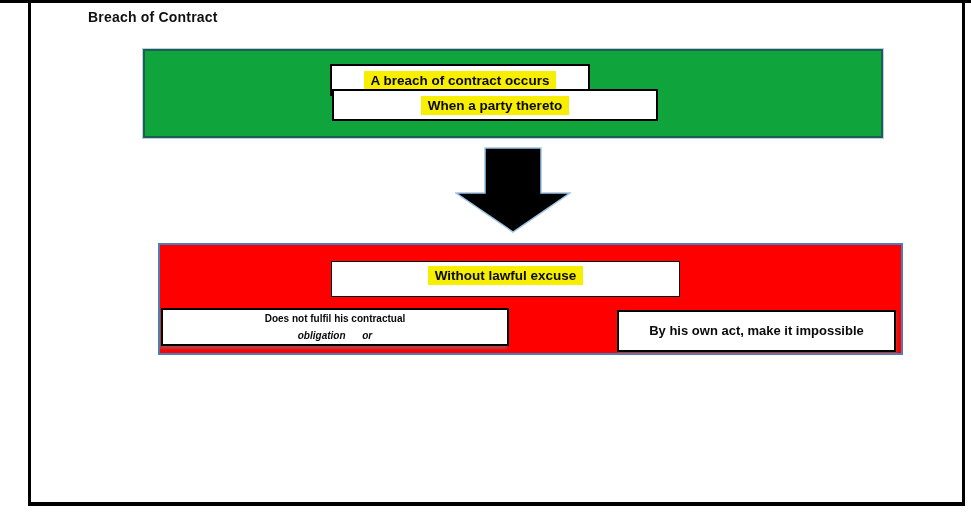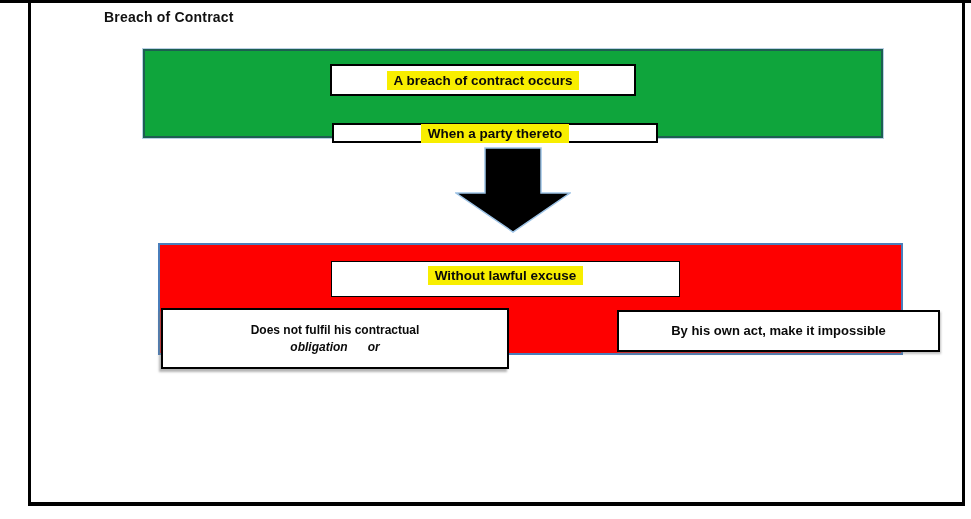--- a/index.html
+++ b/index.html
@@ -24,21 +24,21 @@
   .frame {
     position: absolute;
     left: 28px; top: 0px;
     width: 931px; height: 499px;
     border: 3px solid #000000;
     border-bottom-width: 4px;
     background: transparent;
   }
   .title {
     position: absolute;
-    left: 104px; top: 9px;
+    left: 88px; top: 9px;
     font-size: 14px;
     font-weight: bold;
     color: #111111;
     letter-spacing: 0.2px;
   }
   .green-box {
     position: absolute;
     left: 143px; top: 49px;
     width: 736px; height: 85px;
     background: #0FA53C;
@@ -58,36 +58,36 @@
     border: 2px solid #000000;
     display: flex;
     align-items: center;
     justify-content: center;
     flex-direction: column;
     font-weight: bold;
     color: #0a0a0a;
     text-align: center;
     box-sizing: border-box;
   }
-  .box1 { left: 330px; top: 64px;  width: 306px; height: 32px; font-size: 13.5px; }
-  .box2 { left: 332px; top: 123px; width: 326px; height: 20px; font-size: 13.5px; }
+  .box1 { left: 330px; top: 64px;  width: 260px; height: 32px; font-size: 13.5px; }
+  .box2 { left: 332px; top: 89px; width: 326px; height: 32px; font-size: 13.5px; }
   .boxW {
     left: 331px; top: 261px; width: 349px; height: 36px;
     font-size: 13.5px;
     justify-content: flex-start;
     padding-top: 4px;
     border-width: 1.5px;
   }
   .boxL {
-    left: 161px; top: 308px; width: 348px; height: 61px;
-    font-size: 12px; line-height: 17px;
+    left: 161px; top: 308px; width: 348px; height: 38px;
+    font-size: 10px; line-height: 17px;
     box-shadow: -2px 3px 2px rgba(120,120,120,0.55);
   }
   .boxR {
-    left: 617px; top: 310px; width: 323px; height: 42px;
+    left: 617px; top: 310px; width: 279px; height: 42px;
     font-size: 13px; line-height: 16px;
     box-shadow: 1px 2px 2px rgba(120,120,120,0.45);
   }
   .hl {
     background: #F8EE00;
     padding: 2px 7px;
     display: inline-block;
   }
   .pre { white-space: pre; font-style: italic; }
   .arrow {

